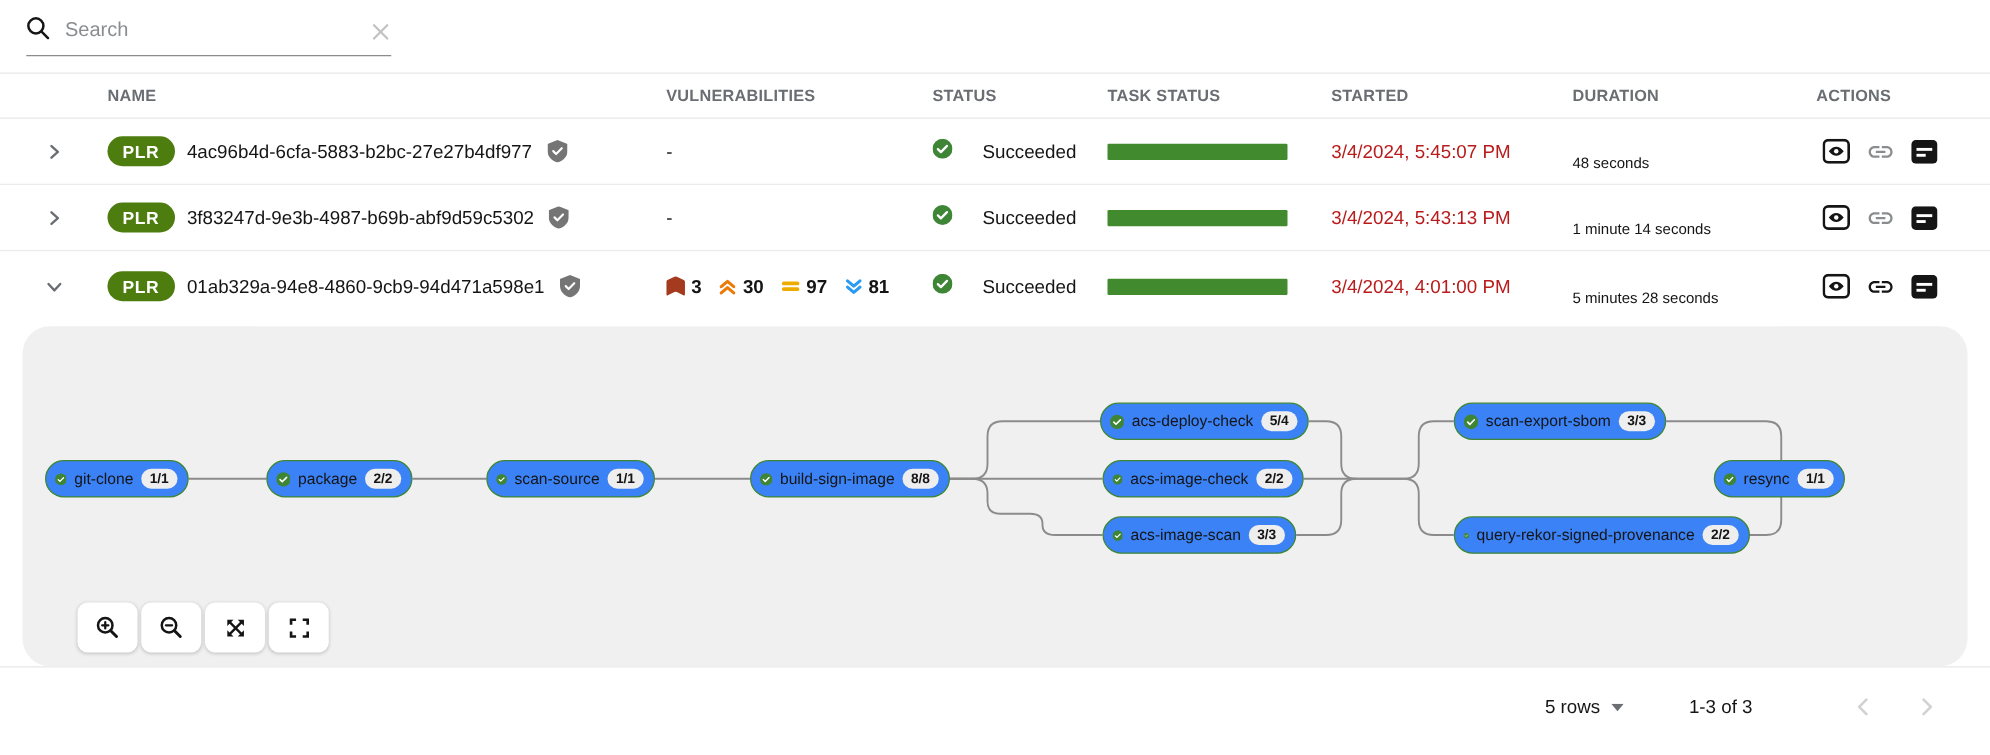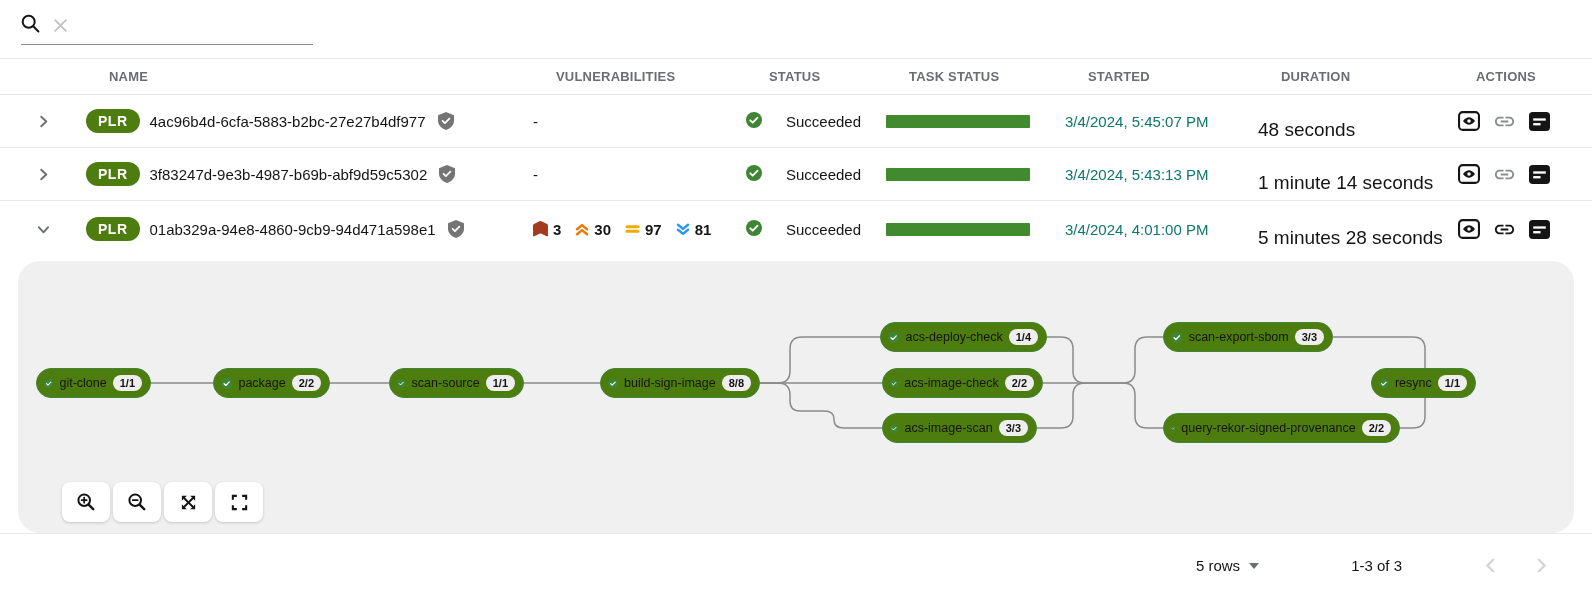--- a/index.html
+++ b/index.html
@@ -9,68 +9,69 @@
   
   .page-header { height:58px; display:flex; align-items:center; justify-content:space-between; padding:0 30px 0 21px; }
   .page-title { font-size:24px; font-weight:700; letter-spacing:.2px; }
   .search-box { display:flex; align-items:center; gap:12px; width:292px; border-bottom:1px solid #8a8d90; padding-bottom:7px; }
   .search-box input { border:none; outline:none; flex:1; font-size:16px; font-family:"Liberation Sans",sans-serif; color:#151515; background:transparent; }
   .search-box input::placeholder { color:#8a8d90; }
   .search-box .clear { cursor:pointer; display:flex; }
 
   
   .thead, .trow { display:grid; grid-template-columns:86px 447px 213px 140px 179px 193px 195px 1fr; align-items:center; }
-  .thead { height:37px; border-top:1px solid #e8e8e8; border-bottom:1px solid #e8e8e8;padding-left:23px; }
+  .thead { height:37px; border-top:1px solid #e8e8e8; border-bottom:1px solid #e8e8e8; }
   .thead .hcell { font-size:13px; font-weight:700; color:#6a6e73; letter-spacing:.2px; }
   .trow { height:53px; border-bottom:1px solid #ebebeb; }
   .trow.expanded-row { border-bottom:none; height:56px; }
   .expander { display:flex; justify-content:center; }
   .expand-btn { background:none; border:none; cursor:pointer; padding:6px; display:flex; }
   .namecell { display:flex; align-items:center; gap:10px; }
   .plr { background:#4d7c0f; color:#fff; font-weight:700; font-size:14px; letter-spacing:.5px; border-radius:13px; padding:4px 12px; }
   .runname { font-size:15px; cursor:pointer; }
   .shield { display:flex; margin-left:2px; }
   .vuln { font-size:15px; }
   .vulngroups { display:flex; align-items:center; gap:14px; }
   .vgroup { display:flex; align-items:center; gap:5px; font-size:15px; font-weight:700; }
   .statuscell { display:flex; align-items:center; gap:24px; font-size:15px; }
   .taskbar { width:144px; height:13px; background:#428a2e; border-radius:1px; }
-  .started { font-size:15px; color:#0f766e; }
-  .duration { font-size:19px;margin-top:17px; }
+  .started { font-size:15px; color:#b91c1c; }
+  .duration { font-size:12px;margin-top:17px; }
   .actions { display:flex; align-items:center; gap:13px; padding-left:5px; }
   .action-btn { background:none; border:none; cursor:pointer; display:flex; padding:0; }
 
   
   .graph-panel { position:relative; margin:4px 18px 0 18px; height:272px; background:#f0f0f0; border-radius:22px; }
   .graph-panel svg.edges { position:absolute; left:0; top:0; }
-  .gnode { position:absolute; height:30px; background:#4d7c0f; border:1.5px solid #3e8635; border-radius:16px;
+  .gnode { position:absolute; height:30px; background:#3b82f6; border:1.5px solid #3e8635; border-radius:16px;
            display:flex; align-items:center; gap:6px; padding:0 8px 0 7px; font-size:12.5px; white-space:nowrap; cursor:pointer; }
   .gnode .cnt { margin-left:auto; background:#eeeeee; border-radius:9px; padding:2px 7px; font-size:11px; font-weight:600; }
   .graph-controls { position:absolute; left:44px; top:221px; display:flex; gap:3px; }
   .gc-btn { width:48px; height:40px; background:#fff; border:none; border-radius:8px; box-shadow:0 1px 3px rgba(0,0,0,.18); cursor:pointer; display:flex; align-items:center; justify-content:center; }
 
   .table-end { border-bottom:1px solid #e8e8e8; }
 
   
   .pagination { height:63px; display:flex; align-items:center; justify-content:flex-end; padding-right:38px; font-size:15px; }
   .rowsel { display:flex; align-items:center; gap:9px; cursor:pointer; margin-right:52px; }
-  .range { margin-right:50px;margin-left:40px; }
+  .range { margin-right:50px; }
   .pg-btn { background:none; border:none; display:flex; padding:4px; cursor:default; margin-left:26px; }
 </style>
 </head>
 <body>
 
 <div class="page-header">
   <div class="search-box">
     <span>
       <svg width="19" height="19" viewBox="0 0 18 18">
           <circle cx="7.3" cy="7.3" r="5.7" stroke="#151515" stroke-width="1.9" fill="none"></circle>
           <path d="M11.6 11.6L16.5 16.5" stroke="#151515" stroke-width="1.9" stroke-linecap="round"></path>
         </svg>
     </span>
+    <input type="text" placeholder="Search" style="">
     <span class="clear">
       <svg width="17" height="17" viewBox="0 0 16 16">
           <path d="M3 3l10 10M13 3L3 13" stroke="#c2c2c2" stroke-width="1.7" stroke-linecap="round"></path>
         </svg>
     </span>
   </div>
 </div>
 
 <div class="thead">
   <div class="hcell"></div>
@@ -320,21 +321,21 @@
       </svg>
     <span>build-sign-image</span>
     <span class="cnt">8/8</span>
   </div>
   <div class="gnode" style="left:862px;top:61px;width:167px">
     <svg width="15" height="15" viewBox="0 0 16 16">
         <circle cx="8" cy="8" r="8" fill="#3e8635"></circle>
         <path d="M4.3 8.3l2.4 2.4 4.9-5" stroke="#fff" stroke-width="1.8" fill="none" stroke-linecap="round" stroke-linejoin="round"></path>
       </svg>
     <span>acs-deploy-check</span>
-    <span class="cnt">1/4</span>
+    <span class="cnt">5/4</span>
   </div>
   <div class="gnode" style="left:864px;top:107px;width:161px">
     <svg width="15" height="15" viewBox="0 0 16 16">
         <circle cx="8" cy="8" r="8" fill="#3e8635"></circle>
         <path d="M4.3 8.3l2.4 2.4 4.9-5" stroke="#fff" stroke-width="1.8" fill="none" stroke-linecap="round" stroke-linejoin="round"></path>
       </svg>
     <span>acs-image-check</span>
     <span class="cnt">2/2</span>
   </div>
   <div class="gnode" style="left:864px;top:152px;width:155px">

